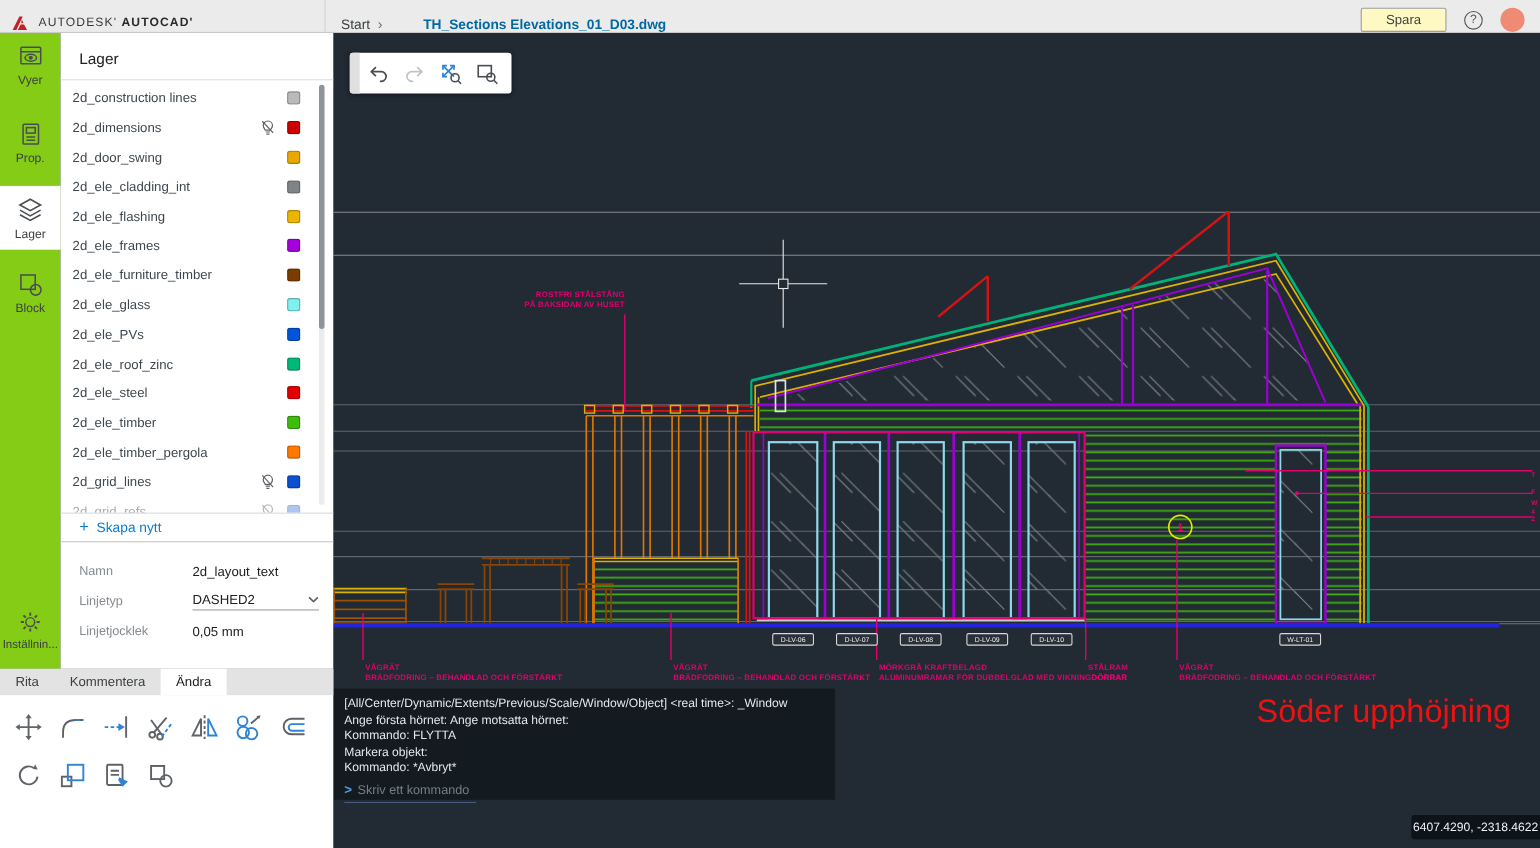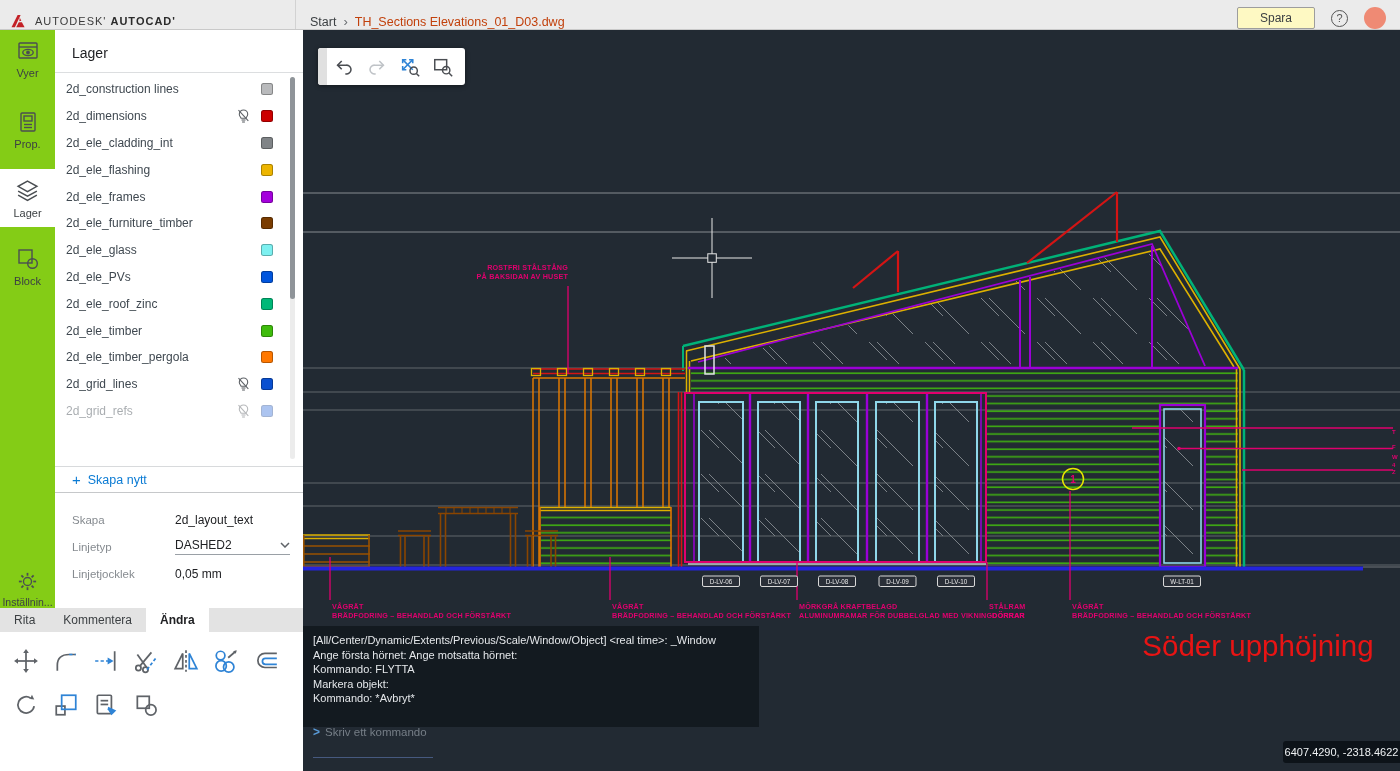--- a/index.html
+++ b/index.html
@@ -6,34 +6,34 @@
   html,body { width:1400px; height:771px; overflow:hidden; }
   .app { position:relative; width:1400px; height:771px; font-family:"Liberation Sans",sans-serif; background:#222a33; }
 
   
   .topbar { position:absolute; left:0; top:0; width:1400px; height:30px; background:#ebebeb; border-bottom:1px solid #c9c9c9; display:flex; align-items:flex-end; z-index:30; }
   .brand { display:flex; align-items:center; gap:8px; padding-left:10px; width:295px; }
   .brand-txt { font-size:11px; letter-spacing:1px; color:#3a3a3a; white-space:nowrap; }
   .brand-txt b { font-weight:700; color:#2b2b2b; }
   .tb-divider { width:1px; height:30px; background:#d2d2d2; margin-right:14px; }
   .crumbs { display:flex; align-items:center; gap:7px; font-size:12.5px; color:#3c4043; }
-  .crumb-doc { font-weight:400; color:#c2410c; }
+  .crumb-doc { font-weight:700; color:#0369a1;margin-left:30px; }
   .crumb-sep { color:#6a6e72; font-size:13px; }
   .tb-right { margin-left:auto; display:flex; align-items:center; gap:16px; padding-right:14px; }
   .save-btn { font-size:12px; color:#3c4043; background:#fef9c3; border:1px solid #9d9d9d; border-radius:2px; padding:3px 22px; cursor:pointer; }
   .help-ic { width:17px; height:17px; border:1.5px solid #555; border-radius:50%; display:flex; align-items:center; justify-content:center; font-size:11px; color:#555; }
   .avatar { width:22px; height:22px; border-radius:50%; background:#ef8a74; }
 
   
   .rail { position:absolute; left:0; top:30px; width:55px; height:578px; background:#84cc16; z-index:20; }
   .rail-item { width:55px; padding:9px 0 8px; display:flex; flex-direction:column; align-items:center; gap:4px; cursor:pointer; }
   .rail-item.active { background:#ffffff; }
   .rail-label { font-size:11px; color:#3c4043; }
   .rail-item svg { stroke:#4a4e52; fill:none; stroke-width:1.4; }
-  .rail-settings { position:absolute; bottom:0; left:0; width:55px; display:flex; flex-direction:column; align-items:center; gap:3px; cursor:pointer; }
+  .rail-settings { position:absolute; bottom:16px; left:0; width:55px; display:flex; flex-direction:column; align-items:center; gap:3px; cursor:pointer; }
   .rail-settings svg { stroke:#4a4e52; fill:none; stroke-width:1.4; }
   .rail-settings .rail-label { font-size:10.5px; }
 
   
   .panel { position:absolute; left:55px; top:30px; width:248px; height:578px; background:#ffffff; z-index:20; }
   .panel-title { font-size:14px; color:#202124; padding:15px 0 11px 17px; border-bottom:1px solid #dcdee0; }
   .layer-list { position:relative; height:393px; overflow:hidden; padding-top:3px; }
   .layer-row { height:26.8px; display:flex; align-items:center; padding:0 30px 0 11px; cursor:pointer; }
   .layer-row.faded { opacity:.45;justify-content:center; }
   .lname { font-size:12px; color:#3f4850; flex:1; white-space:nowrap; }
@@ -49,40 +49,40 @@
   .prop-row { display:flex; align-items:center; height:27px; }
   .plabel { width:103px; font-size:11.5px; color:#868b90; }
   .pvalue { font-size:12px; color:#202124; }
   .ltype-wrap { display:flex; align-items:center; justify-content:space-between; width:115px; border-bottom:1px solid #9aa0a6; padding-bottom:2px; cursor:pointer; }
   .chev { stroke:#5f6368; fill:none; stroke-width:1.5; }
 
   
   .dock { position:absolute; left:0; top:608px; width:303px; height:163px; background:#ffffff; z-index:20; }
   .tabs { height:24px; background:#e3e3e3; display:flex; }
   .tab { padding:0 14px; display:flex; align-items:center; font-size:12px; color:#3c4043; cursor:pointer; }
-  .tab.active { background:#ffffff; font-weight:700; color:#202124; }
+  .tab.active { background:#ffffff; font-weight:400; color:#202124; }
   .tools { padding:12px 6px 0 6px; display:flex; flex-wrap:wrap; }
   .tool { width:40px; height:34px; display:flex; align-items:center; justify-content:center; cursor:pointer; margin-bottom:10px; }
   .tool svg { fill:none; stroke-width:1.6; }
   .ig { stroke:#5f6368; }
   .ib { stroke:#2f84d6; }
   .fg { fill:#5f6368; stroke:none; }
   .fb { fill:#2f84d6; stroke:none; }
 
   
   .canvas { position:absolute; left:303px; top:30px; width:1097px; height:741px; background:#222a33; }
   .cad-svg { position:absolute; left:0; top:0; }
 
   .fl-toolbar { position:absolute; left:15px; top:18px; width:147px; height:37px; background:#ffffff; border-radius:3px; box-shadow:0 1px 5px rgba(0,0,0,.45); display:flex; align-items:center; z-index:5; }
   .grip { width:9px; height:37px; background:#e0e0e0; border-radius:3px 0 0 3px; }
   .fl-btn { width:33px; height:33px; display:flex; align-items:center; justify-content:center; cursor:pointer; }
 
   .console { position:absolute; left:0; top:596px; width:456px; height:101px; background:rgba(8,12,17,.55); padding:7px 10px 0 10px; z-index:4; }
   .cline { font-size:11px; line-height:14.6px; color:#e4e7ea; white-space:nowrap; }
-  .cinput { margin-top:16px; display:inline-block; border-bottom:1.5px solid #46597f; padding-bottom:17px; min-width:120px; }
+  .cinput { margin-top:3px; display:inline-block; border-bottom:1.5px solid #46597f; padding-bottom:2px; min-width:120px; }
   .cprompt { color:#5a9bd8; font-size:12px; font-weight:700; margin-right:5px; }
   .cplaceholder { color:#767e87; font-size:11.5px; }
 
   .coords { position:absolute; left:980px; top:711px; width:117px; height:22px; background:#0d1319; border-radius:3px 0 0 3px; display:flex; align-items:center; justify-content:center; font-size:11px; color:#eef1f3; z-index:5; }
 
   text { font-family:"Liberation Sans",sans-serif; }
   .ann { fill:#e0006e; font-size:7.2px; font-weight:700; letter-spacing:.2px; }
   .tagtxt { fill:#e8e8e8; font-size:6.3px; }
   .edgefrag { fill:#e0006e; font-size:6px; font-weight:700; }
 </style>
@@ -181,20 +181,24 @@
   <svg width="13" height="14" viewBox="0 0 12 14">
     <path d="M6 1a4.2 4.2 0 0 1 4.2 4.2c0 2.1-1.5 2.9-1.8 4.1H3.6C3.3 8.1 1.8 7.3 1.8 5.2A4.2 4.2 0 0 1 6 1z"></path>
     <line x1="4" y1="11" x2="8" y2="11"></line>
     <line x1="4.6" y1="13" x2="7.4" y2="13"></line>
     <line x1="1" y1="1.2" x2="10.8" y2="11.8"></line>
   </svg>
 </span>
           <span class="swatch" style="background: rgb(204, 0, 0);"></span>
         </div>
         <div class="layer-row">
+          <span class="lname">2d_door_swing</span>
+          <span class="swatch" style="background: rgb(232, 168, 0);"></span>
+        </div>
+        <div class="layer-row">
           <span class="lname">2d_ele_cladding_int</span>
           <span class="swatch" style="background: rgb(128, 132, 135);"></span>
         </div>
         <div class="layer-row">
           <span class="lname">2d_ele_flashing</span>
           <span class="swatch" style="background: rgb(237, 181, 0);"></span>
         </div>
         <div class="layer-row">
           <span class="lname">2d_ele_frames</span>
           <span class="swatch" style="background: rgb(164, 0, 220);"></span>
@@ -207,20 +211,24 @@
           <span class="lname">2d_ele_glass</span>
           <span class="swatch" style="background: rgb(125, 240, 240);"></span>
         </div>
         <div class="layer-row">
           <span class="lname">2d_ele_PVs</span>
           <span class="swatch" style="background: rgb(0, 85, 221);"></span>
         </div>
         <div class="layer-row">
           <span class="lname">2d_ele_roof_zinc</span>
           <span class="swatch" style="background: rgb(0, 184, 120);"></span>
+        </div>
+        <div class="layer-row">
+          <span class="lname">2d_ele_steel</span>
+          <span class="swatch" style="background: rgb(228, 0, 0);"></span>
         </div>
         <div class="layer-row">
           <span class="lname">2d_ele_timber</span>
           <span class="swatch" style="background: rgb(63, 188, 12);"></span>
         </div>
         <div class="layer-row">
           <span class="lname">2d_ele_timber_pergola</span>
           <span class="swatch" style="background: rgb(255, 120, 0);"></span>
         </div>
         <div class="layer-row">
@@ -247,21 +255,21 @@
 </span>
           <span class="swatch" style="background: rgb(74, 126, 222);"></span>
         </div>
       </div>
     <div class="create-row">
       <span class="plus">+</span>
       <span>Skapa nytt</span>
     </div>
     <div class="props">
       <div class="prop-row">
-        <span class="plabel">Skapa</span>
+        <span class="plabel">Namn</span>
         <span class="pvalue">2d_layout_text</span>
       </div>
       <div class="prop-row">
         <span class="plabel">Linjetyp</span>
         <span class="ltype-wrap">
           <span class="pvalue">DASHED2</span>
           <svg class="chev" width="10" height="6" viewBox="0 0 10 6">
               <path d="M1 1l4 4 4-4"></path>
             </svg>
         </span>

